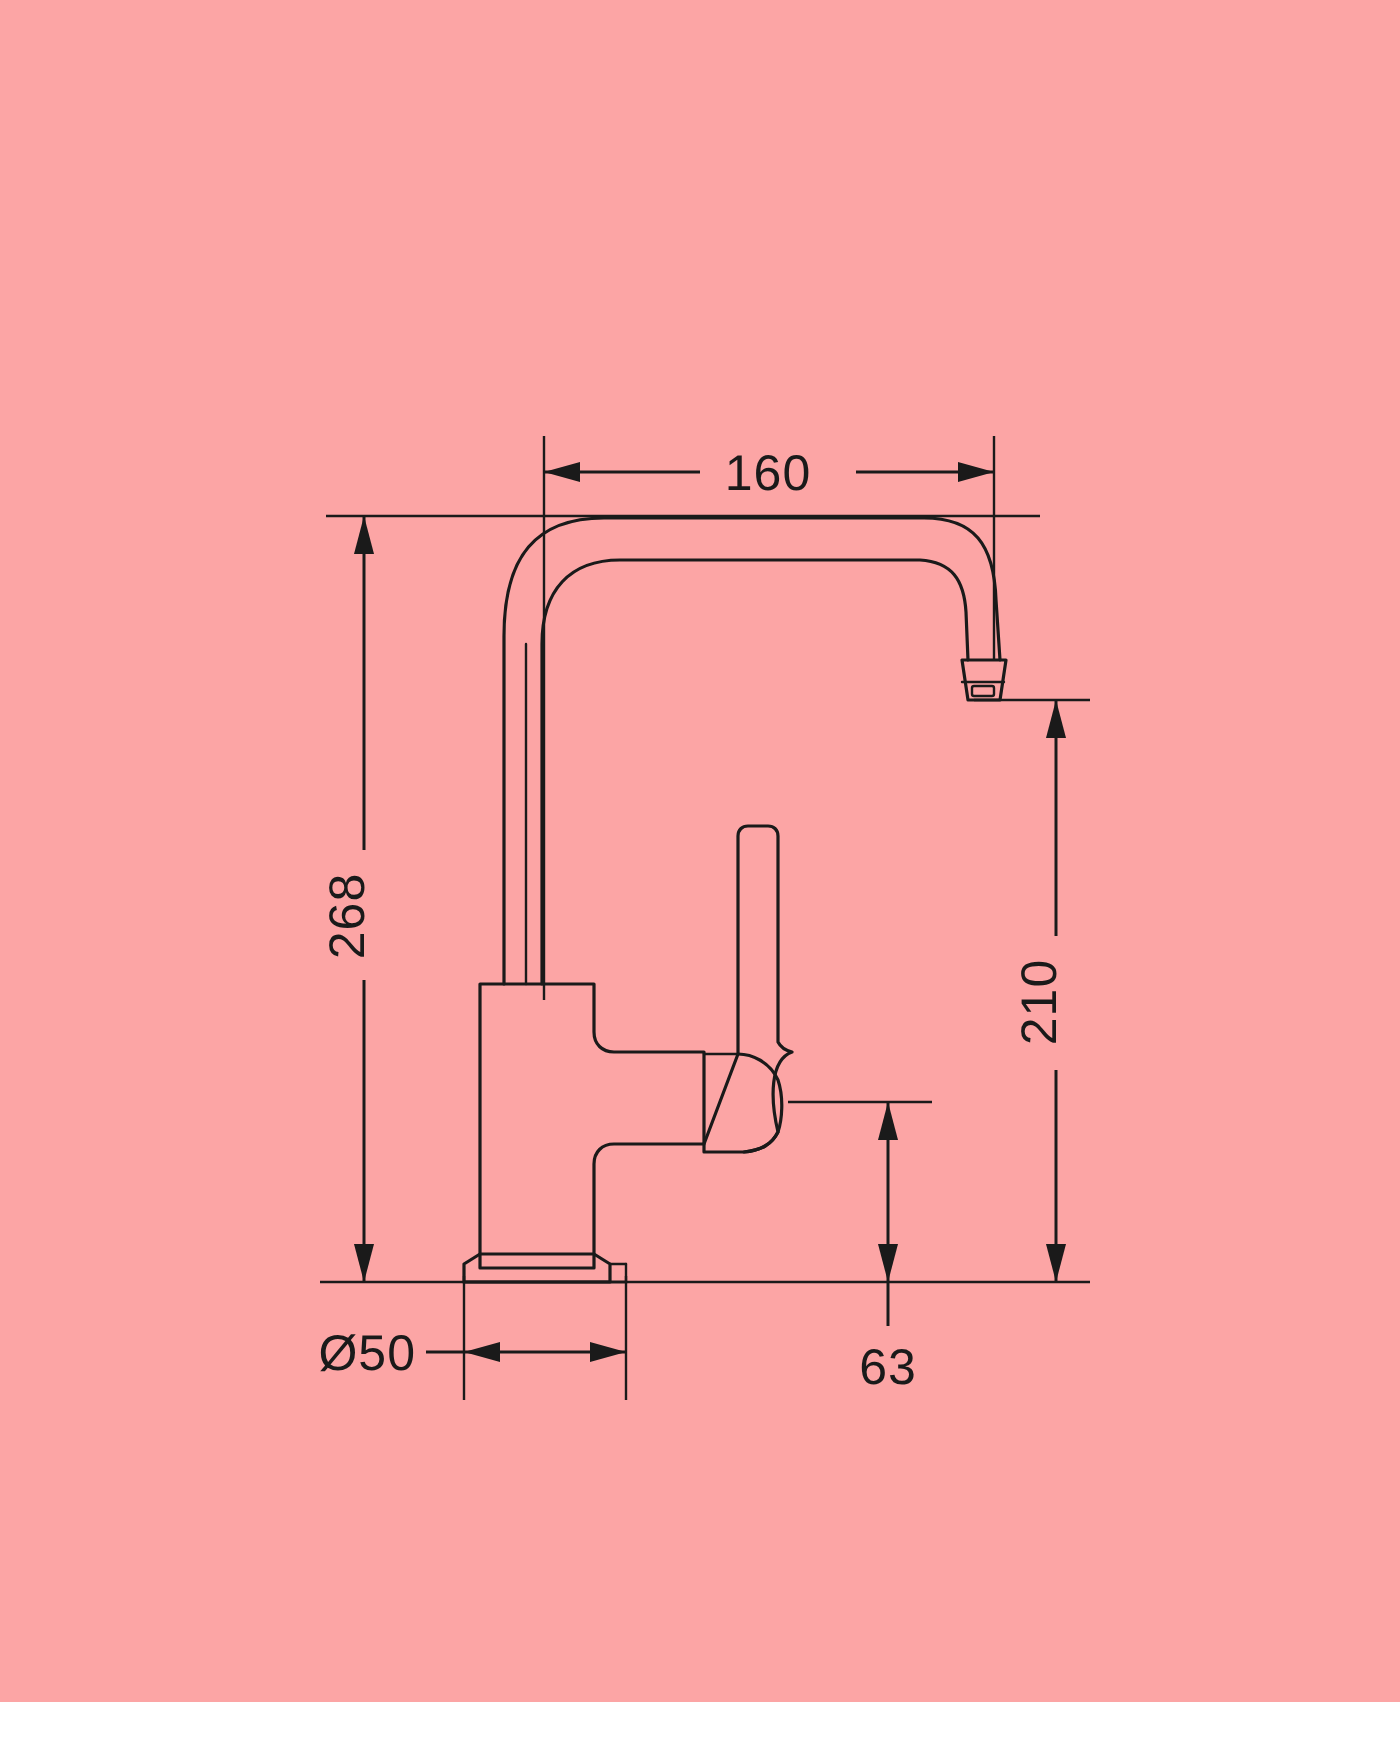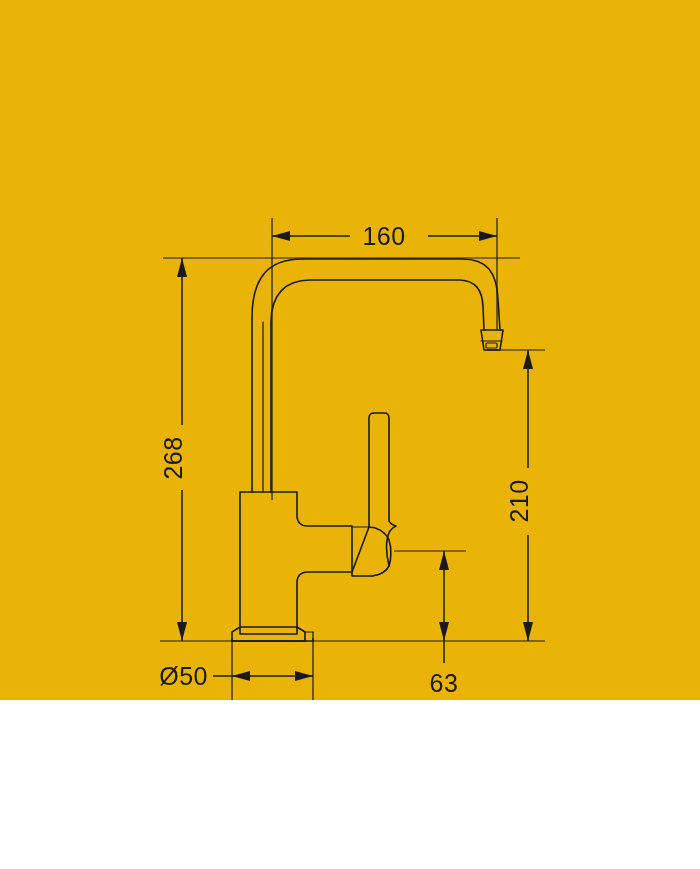--- a/index.html
+++ b/index.html
@@ -9,22 +9,22 @@
   }
   body {
     width: 700px;
     height: 869px;
     font-family: "Liberation Sans", sans-serif;
     overflow: hidden;
   }
   #drawing-root {
     position: relative;
     width: 700px;
-    height: 700px;
-    background: #eab308;
+    height: 851px;
+    background: #fca5a5;
   }
   svg#tech-drawing {
     display: block;
     width: 700px;
     height: 869px;
   }
   .part-line {
     fill: none;
     stroke: #1a1a1a;
     stroke-width: 1.6;

